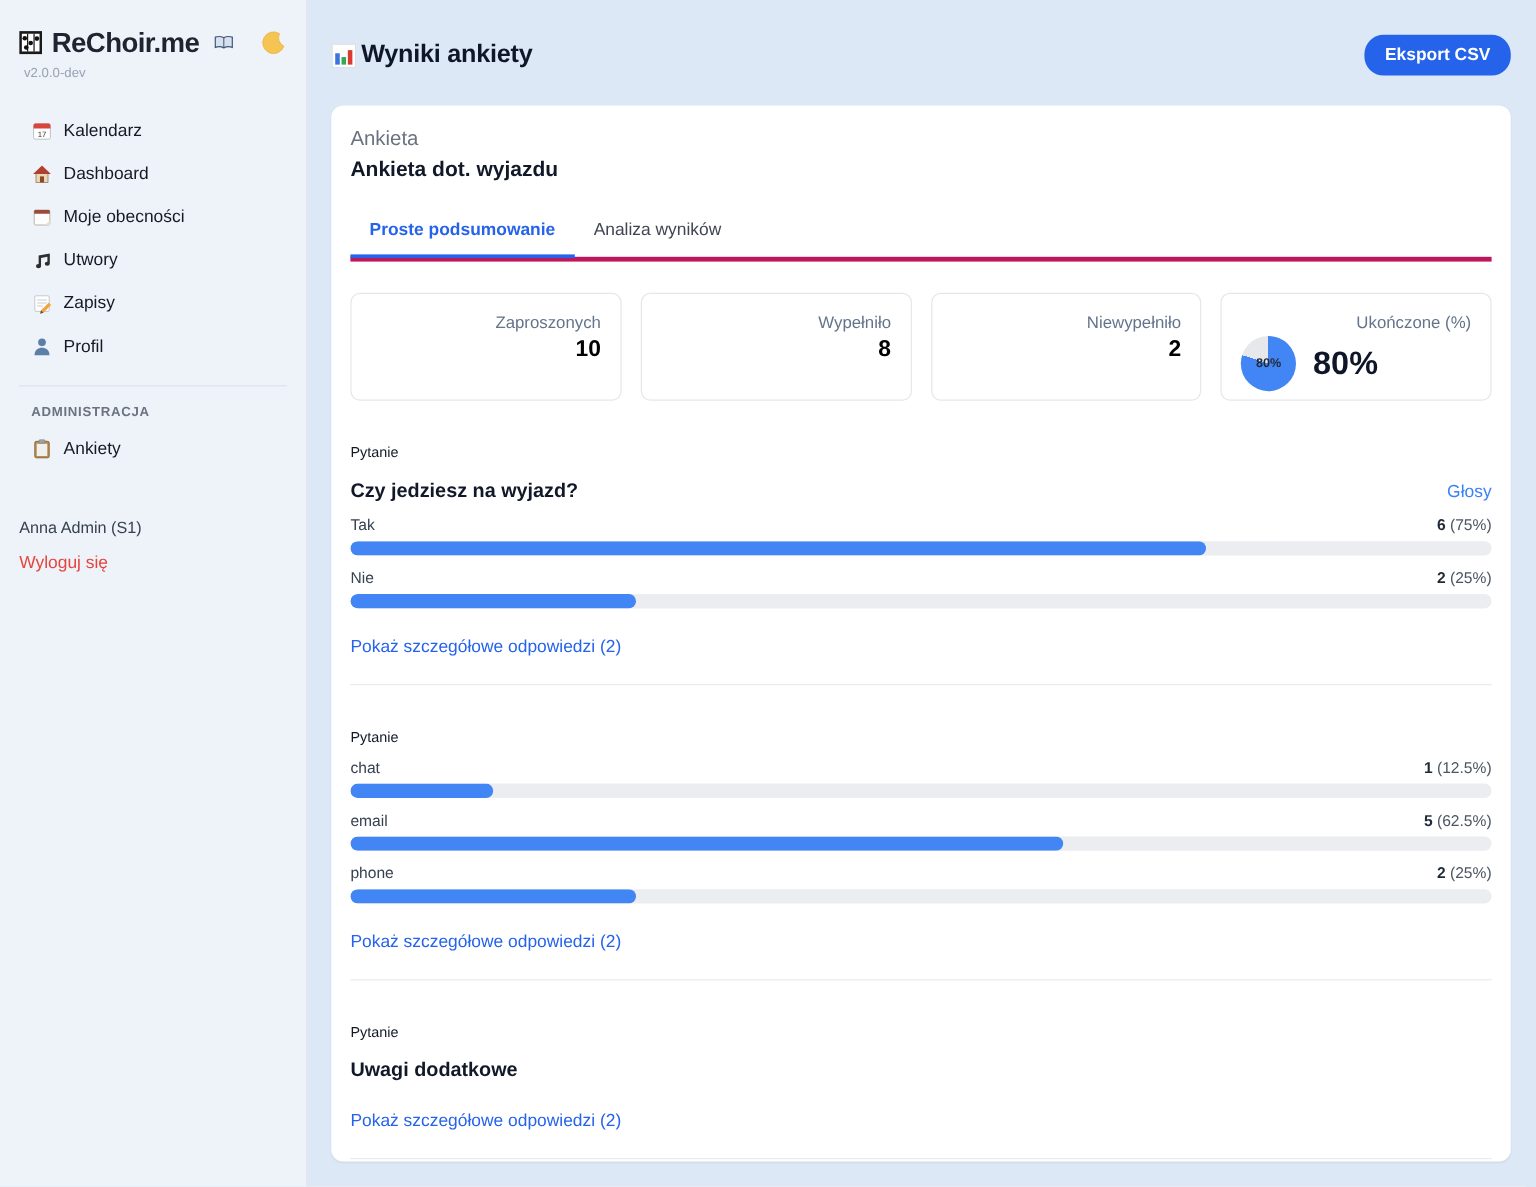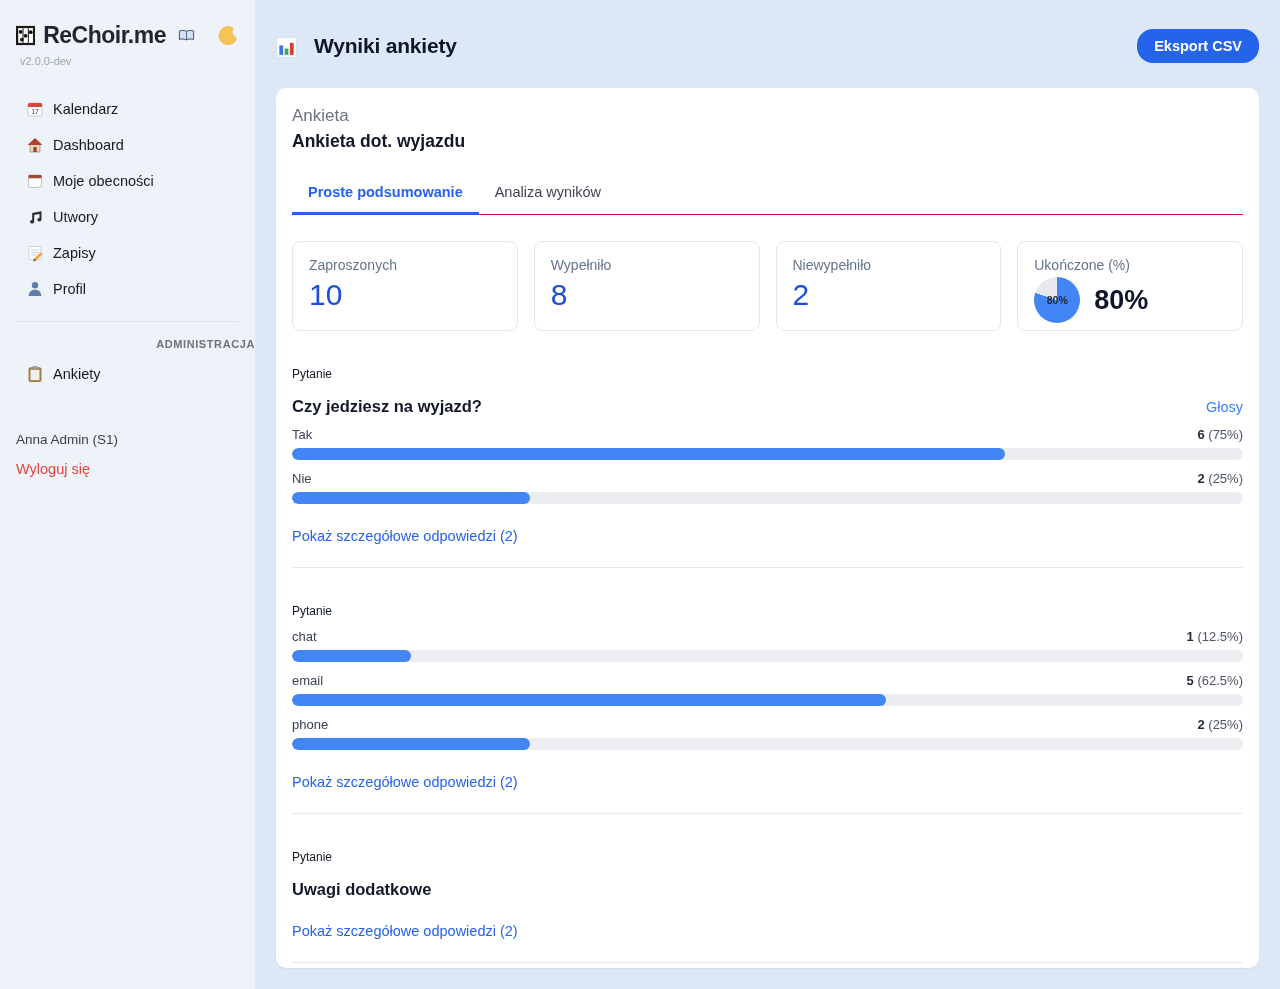--- a/index.html
+++ b/index.html
@@ -15,49 +15,49 @@
   .logo-text { font-size:23px; font-weight:800; color:#1f2430; letter-spacing:-0.5px; }
   .book-ic { width:24px; height:17px; margin-left:4px; }
   .moon-btn { margin-left:14px; width:22px; height:22px; background:none; border:none; cursor:pointer; padding:0; }
   .version { font-size:11px; color:#9aa3b2; padding:6px 0 0 20px; }
   .nav { margin-top:24px; }
   .nav-item { display:flex; align-items:center; gap:9px; height:36px; padding-left:26px;
     font-size:14.5px; color:#151a24; cursor:pointer; }
   .nav-item svg { width:18px; height:18px; }
   .side-divider { border:none; border-top:1px solid #dde3ee; margin:14px 16px 0 16px; }
   .section-label { font-size:11px; letter-spacing:0.6px; color:#6b7280; font-weight:600;
-    padding:16px 0 6px 26px;text-align:right; }
+    padding:16px 0 6px 26px; }
   .user-name { font-size:13.5px; color:#374151; padding:40px 0 0 16px; }
   .logout { font-size:14.5px; padding:14px 0 0 16px; cursor:pointer; }
 
   
   .main { flex:1; height:100%; padding:0 21px 0 20px; overflow:hidden; }
   .main-header { display:flex; align-items:center; justify-content:space-between;
     height:88px; padding-top:4px; }
-  .title-wrap { display:flex; align-items:flex-end; gap:17px; }
+  .title-wrap { display:flex; align-items:center; gap:4px; }
   .chart-ic { width:21px; height:21px; }
   .page-title { font-size:21px; font-weight:700; color:#0f1629; letter-spacing:-0.2px; }
   .export-btn { background:#2563eb; color:#fff; border:none; border-radius:16px;
     font-size:14.5px; font-weight:600; padding:9px 17px; cursor:pointer;
     font-family:inherit; }
 
   .card { background:#fff; border-radius:10px; box-shadow:0 1px 2px rgba(15,23,42,.06);
     padding:18px 16px 0 16px; min-height:880px; }
   .eyebrow { font-size:17px; color:#6b7280; }
   .survey-name { font-size:17.5px; font-weight:700; color:#111827; margin-top:5px; }
 
-  .tabs { display:flex; margin-top:32px; border-bottom:1px solid #be185d; }
+  .tabs { display:flex; margin-top:32px; border-bottom:4px solid #be185d; }
   .tab { font-size:14.5px; padding:0 16px 12px 16px; cursor:pointer; color:#3f4551;
     font-weight:500; border-bottom:3px solid transparent; margin-bottom:-1px; }
   .tab.active { color:#2563eb; font-weight:600; border-bottom-color:#2563eb; }
 
-  .stats { display:grid; grid-template-columns:repeat(4,1fr); gap:16px; margin-top:26px; }
+  .stats { display:grid; grid-template-columns:repeat(4,1fr); gap:16px; margin-top:26px;text-align:right; }
   .stat-card { border:1px solid #e5e7eb; border-radius:8px; height:90px; padding:15px 16px; }
   .stat-label { font-size:14px; color:#64748b; }
-  .stat-value { font-size:30px; font-weight:400; color:#1d4ed8; margin-top:5px; }
+  .stat-value { font-size:19px; font-weight:700; color:#000000; margin-top:5px; }
   .pie-row { display:flex; align-items:center; gap:14px; margin-top:4px; }
   .pie { width:46px; height:46px; border-radius:50%; position:relative;
     display:flex; align-items:center; justify-content:center; }
   .pie-inner-label { font-size:10.5px; font-weight:700; color:#1f2937; }
   .pie-value { font-size:27px; font-weight:700; color:#0f1629; }
 
   .q-section { padding:36px 0 22px 0; border-bottom:1px solid #e8eaee; }
   .q-eyebrow { font-size:12px; font-weight:500; color:#111827; }
   .q-title-row { display:flex; align-items:baseline; justify-content:space-between; margin-top:16px; }
   .q-title { font-size:16.5px; font-weight:700; color:#111827; }

